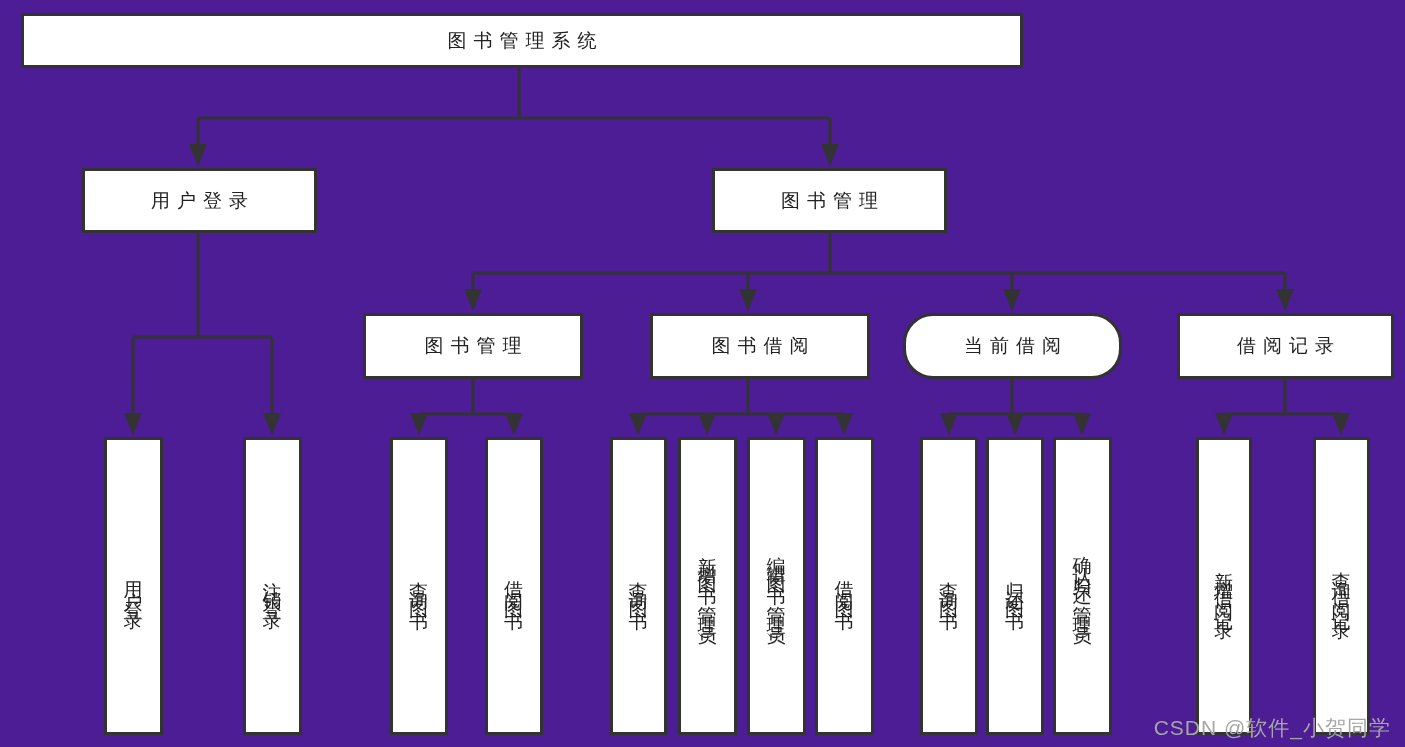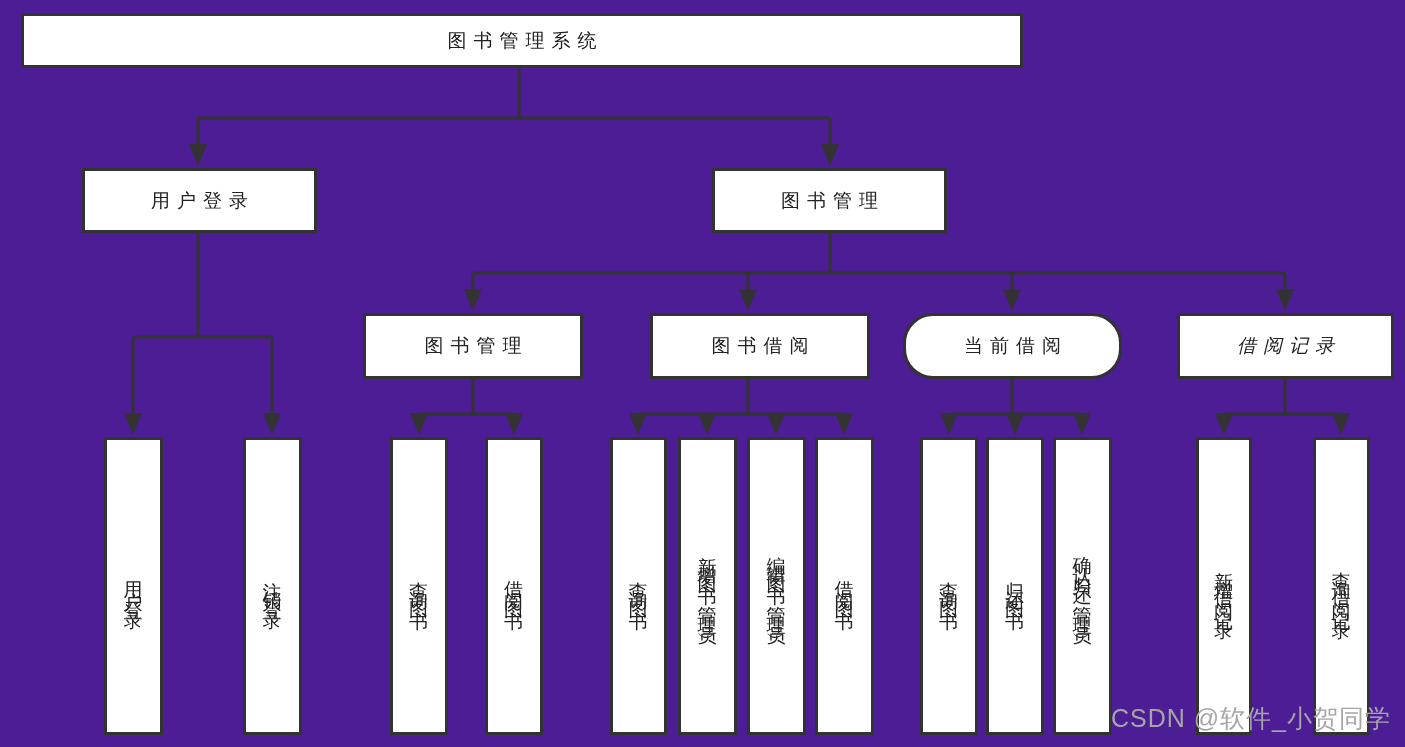--- a/index.html
+++ b/index.html
@@ -45,44 +45,44 @@
 
   
   .n-root   { left: 21px;   top: 13px;  width: 1002px; height: 55px; }
   
   .n-user   { left: 82px;   top: 168px; width: 235px;  height: 65px; }
   .n-book   { left: 712px;  top: 168px; width: 235px;  height: 65px; }
   
   .n-rec    { left: 363px;  top: 313px; width: 220px;  height: 66px; }
   .n-bor    { left: 638px;  top: 313px; width: 220px;  height: 66px; margin-left: 12px; }
   .n-cur    { left: 903px;  top: 313px; width: 219px;  height: 66px; border-radius: 30px; }
-  .n-log    { left: 1177px; top: 313px; width: 217px;  height: 66px; font-style: italic; }
+  .n-log    { left: 1177px; top: 313px; width: 217px;  height: 66px; }
   
   .leaf     { top: 437px; height: 298px; }
   .l-u1 { left: 104px;  width: 59px; }
   .l-u2 { left: 243px;  width: 59px; }
   .l-n1 { left: 390px;  width: 58px; }
   .l-n2 { left: 485px;  width: 58px; }
   .l-b1 { left: 610px;  width: 57px; }
   .l-b2 { left: 678px;  width: 59px; }
   .l-b3 { left: 747px;  width: 59px; }
   .l-b4 { left: 815px;  width: 59px; }
   .l-c1 { left: 920px;  width: 58px; }
   .l-c2 { left: 986px;  width: 58px; }
   .l-c3 { left: 1053px; width: 59px; }
   .l-r1 { left: 1196px; width: 56px; }
   .l-r2 { left: 1313px; width: 57px; }
 
   .watermark {
     position: absolute;
     right: 14px;
-    bottom: 12px;
+    bottom: 5px;
     z-index: 2;
     color: #a6a6a6;
-    font-size: 25px;
+    font-size: 21px;
     letter-spacing: 1px;
     white-space: nowrap;
     margin-left: 28px;
   }
 </style>
 </head>
 <body>
 
 <div class="canvas">
 

